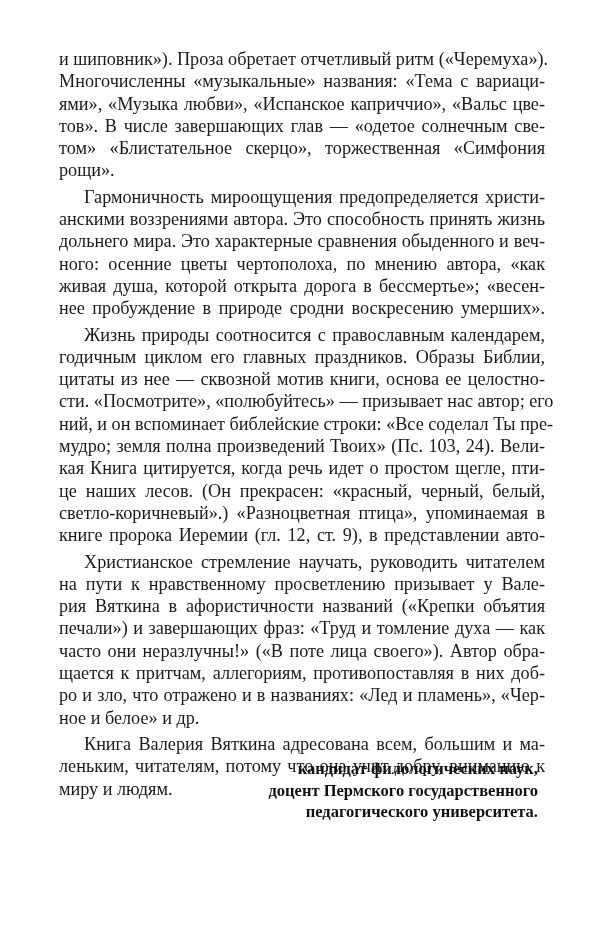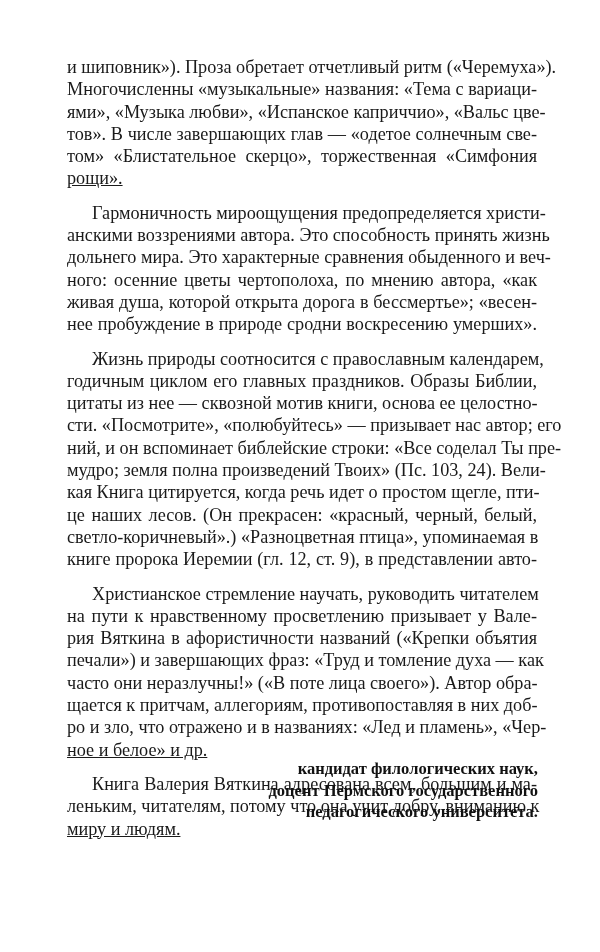--- a/index.html
+++ b/index.html
@@ -15,23 +15,23 @@
       color: #1a1a1a;
     }
     .line {
       display: block;
       white-space: nowrap;
       text-align: justify;
       text-align-last: justify;
       height: 22.3px;
       overflow: visible;
     }
-    .line.last { text-align-last: left; text-decoration: underline; }
+    .line.last { text-align-last: left; }
     .line.indent { padding-left: 25px; }
-    .para { margin: 12px; }
+    .para { margin: 4px; }
     .signature {
       position: absolute;
       right: 62px;
       top: 758px;
       text-align: right;
       font-family: "Liberation Serif", "DejaVu Serif", serif;
       font-weight: bold;
       color: #111;
     }
     .sig-name { font-size: 19px; line-height: 24px; letter-spacing: 0.3px; }

